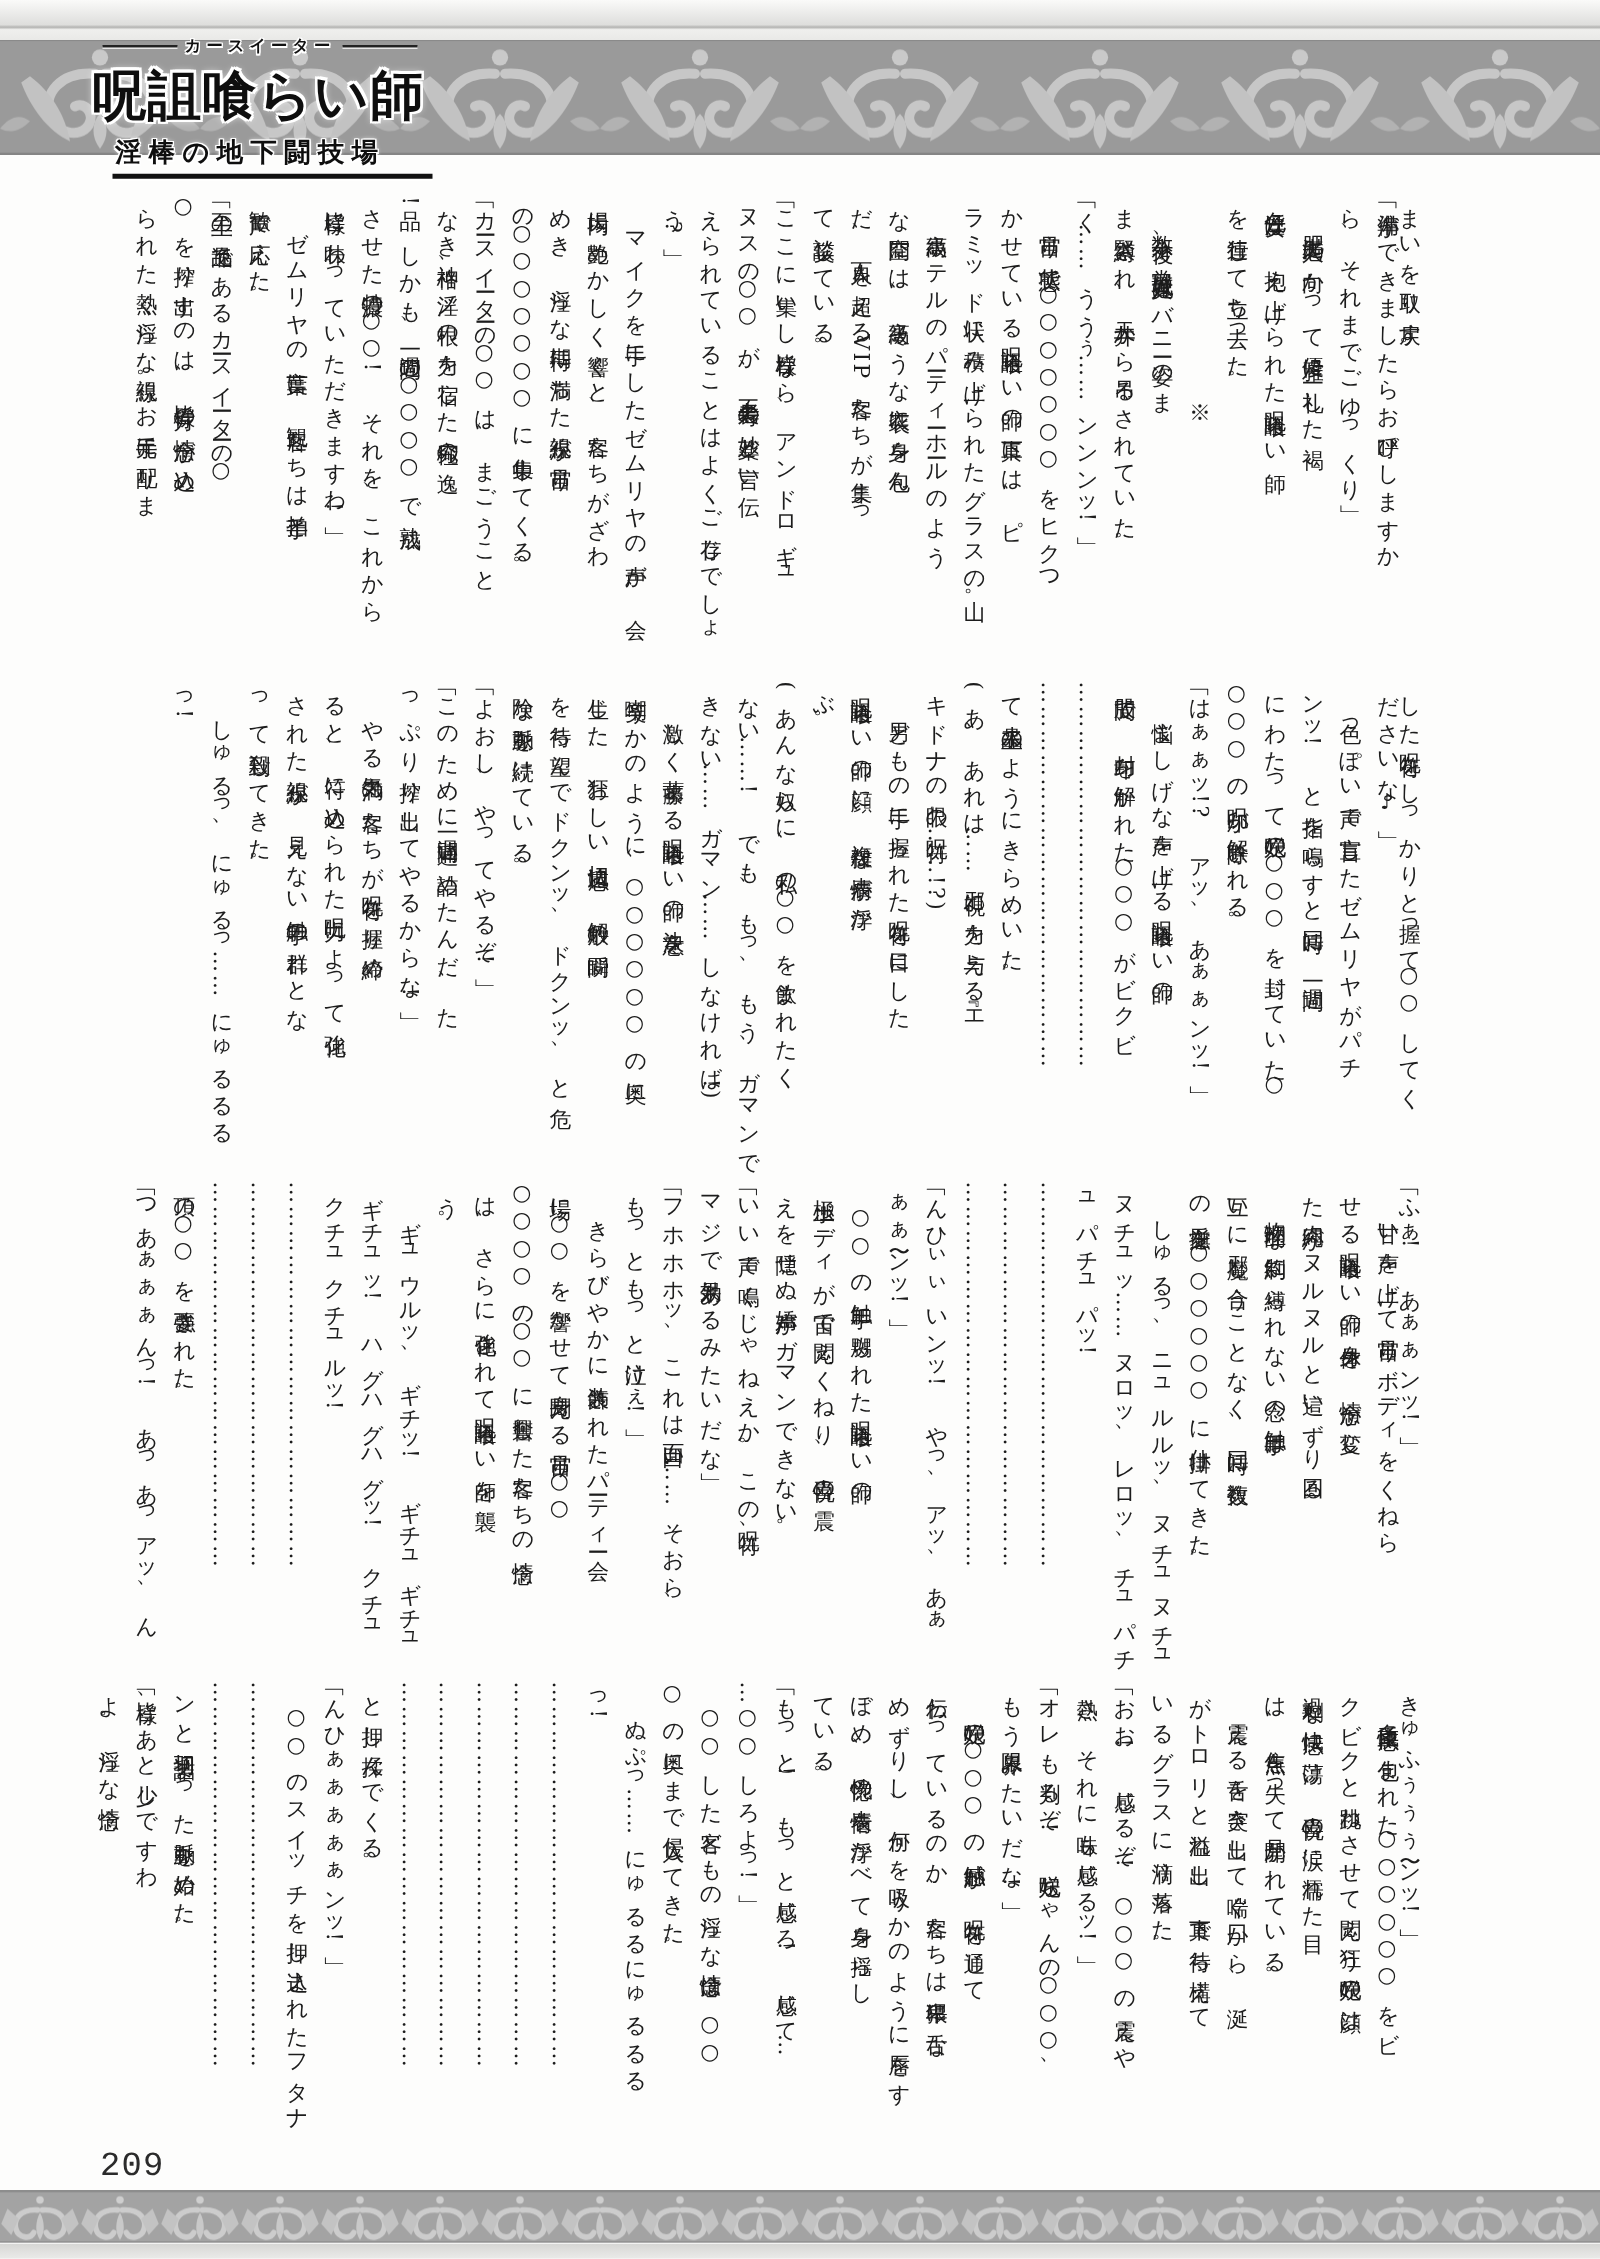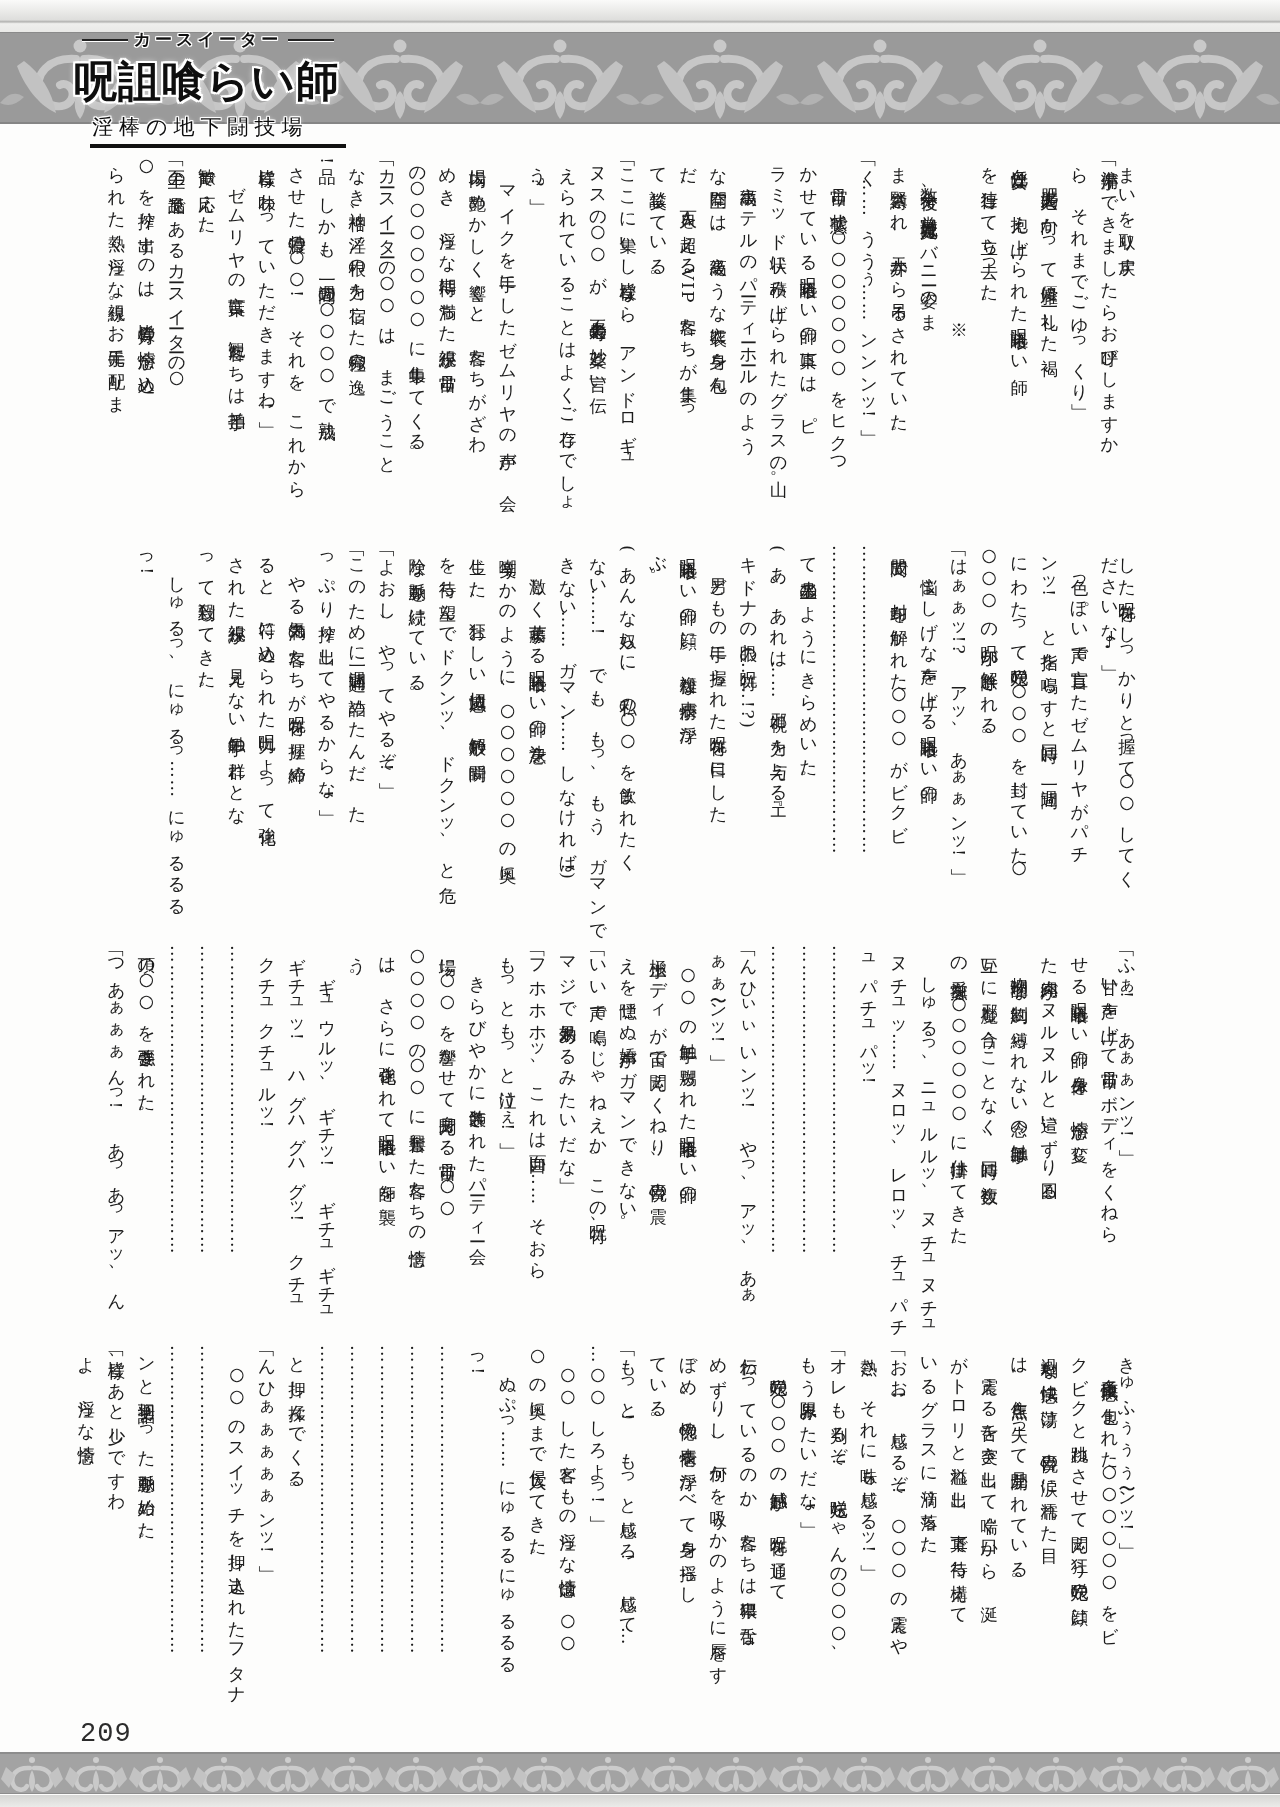--- a/index.html
+++ b/index.html
@@ -19,33 +19,33 @@
     box-sizing:border-box; background:#9a9a9a;
   }
   .ornament-band svg, .footer-band svg{display:block;}
   
   .masthead{position:absolute; left:58px; top:4px; width:300px; z-index:5;}
   .furigana-row{
     display:flex; align-items:center; justify-content:center;
     width:252px; margin-left:24px; margin-top:24px; gap:6px;
   }
   .furigana{
-    font-size:17px; font-weight:bold; letter-spacing:4px; color:#111; white-space:nowrap;
+    font-size:13px; font-weight:bold; letter-spacing:4px; color:#111; white-space:nowrap;
     text-shadow:-1px 0 #fff,1px 0 #fff,0 -1px #fff,0 1px #fff,-1px -1px #fff,1px 1px #fff,1px -1px #fff,-1px 1px #fff;
   }
   .furigana-rule{flex:1; height:2px; background:#222; box-shadow:0 1px 0 #fff;}
   .main-title{
     font-size:43px; font-weight:bold; letter-spacing:1px; color:#0e0e0e;
     margin-top:2px; white-space:nowrap;
     text-shadow:-2px 0 #fff,2px 0 #fff,0 -2px #fff,0 2px #fff,
                 -2px -2px #fff,2px 2px #fff,-2px 2px #fff,2px -2px #fff,0 0 7px #fff;
     padding-left:16px;
   }
   .subtitle{
-    font-size:21px; font-weight:normal; letter-spacing:6px; color:#0e0e0e;
+    font-size:21px; font-weight:bold; letter-spacing:6px; color:#0e0e0e;
     margin:2px 0 0 34px; white-space:nowrap;
     text-shadow:-1px 0 #fff,1px 0 #fff,0 -1px #fff,0 1px #fff,
                 -1px -1px #fff,1px 1px #fff,-1px 1px #fff,1px -1px #fff,0 0 4px #fff;
   }
   .subtitle-underline{
     width:256px; height:4px; background:#111; margin:3px 0 0 32px;
     box-shadow:0 2px 0 rgba(255,255,255,.75);
   }
   
   .band{

